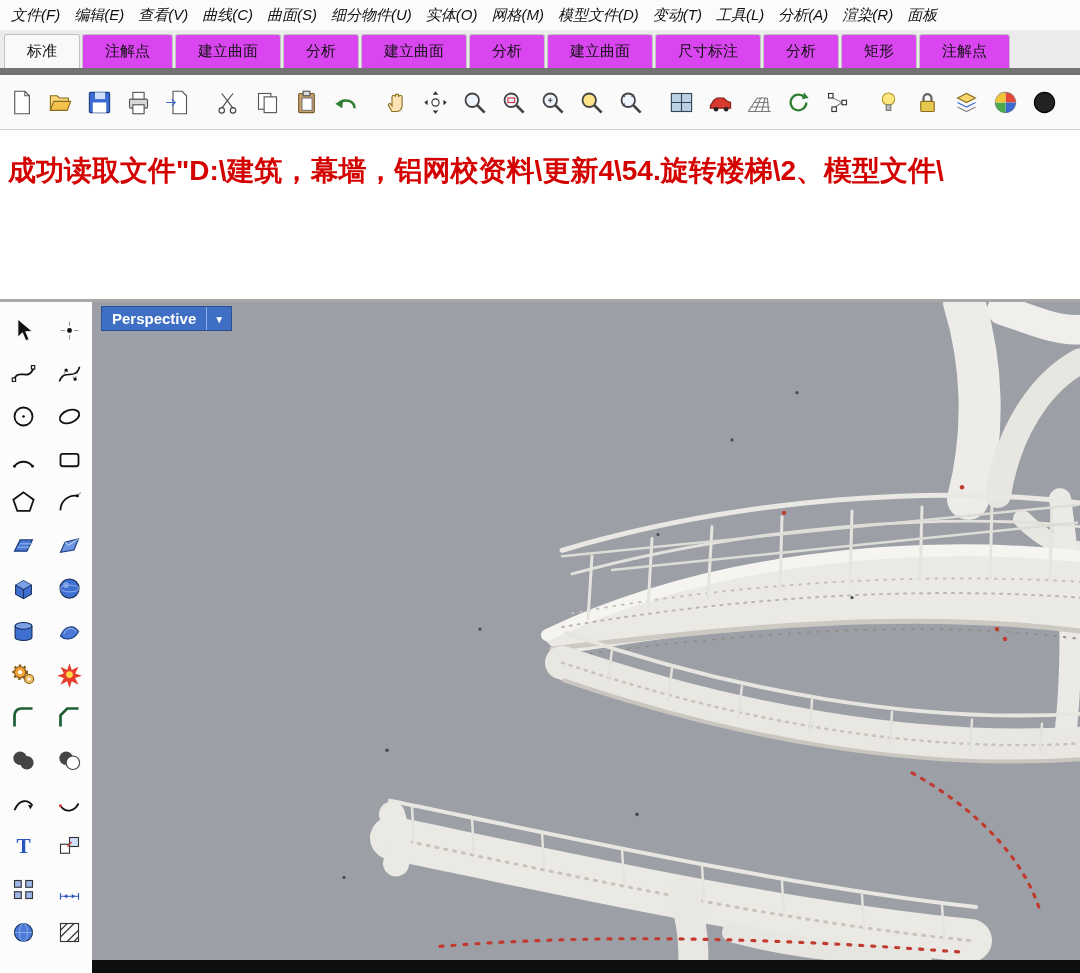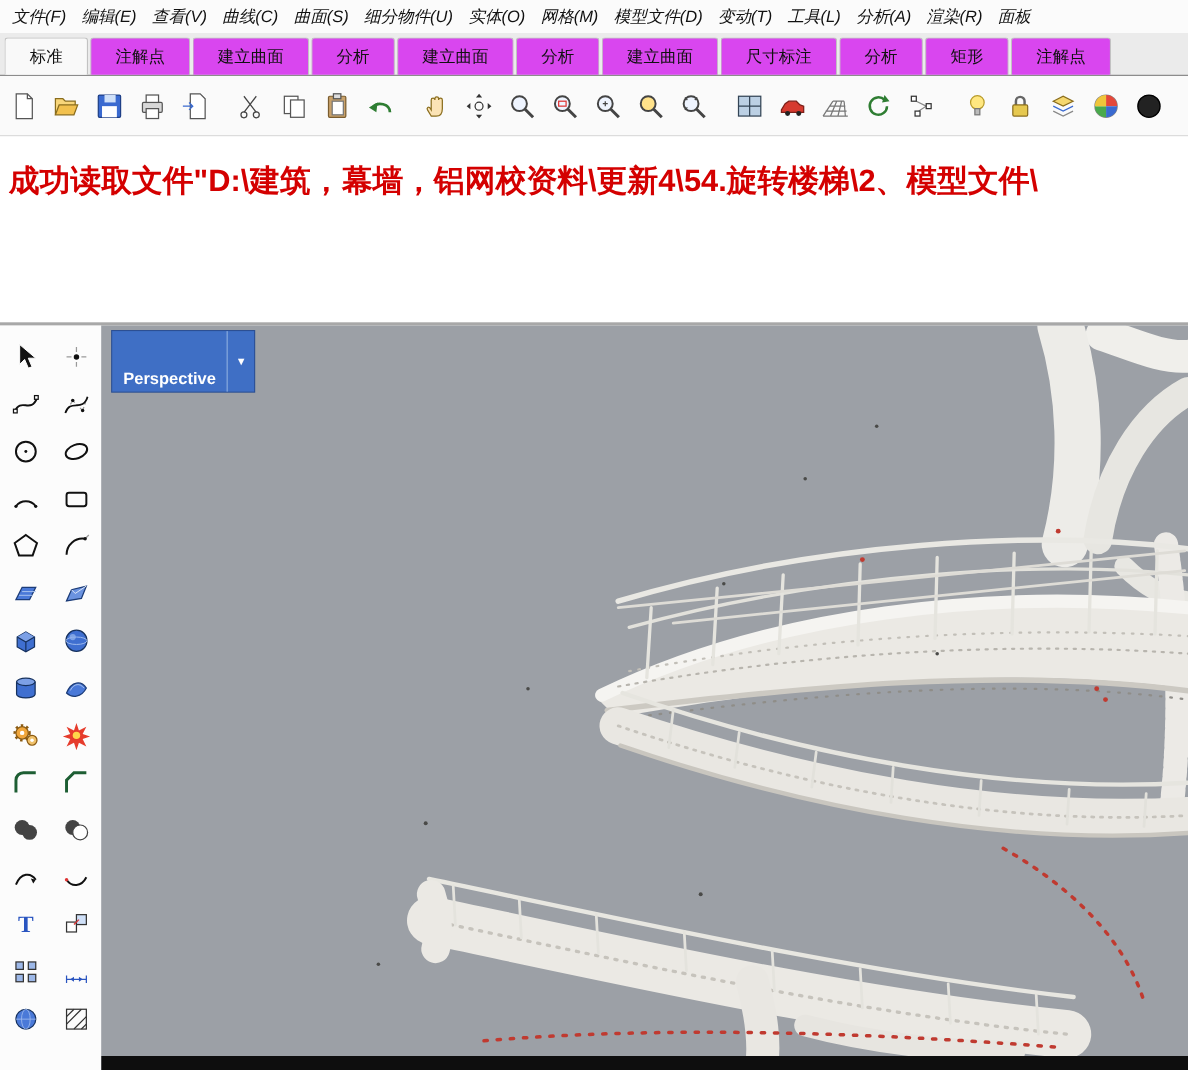--- a/index.html
+++ b/index.html
@@ -7,21 +7,21 @@
     width:1080px;height:973px;overflow:hidden;background:#fff;
     font-family:"Liberation Sans","DejaVu Sans",sans-serif;color:#111;
     display:flex;flex-direction:column;
   }
   
   .menubar{display:flex;align-items:center;height:30px;padding:0 4px;background:#fbfbfb;
     font-size:15px;white-space:nowrap;flex:0 0 auto;font-style:italic;}
   .menu-item{padding:3px 7px;cursor:default;}
   
   .tabbar{display:flex;align-items:flex-end;height:36px;background:#ebebeb;
-    border-bottom:1px solid #737373;padding:2px 4px 0;font-size:15px;flex:0 0 auto;}
+    border-bottom:7px solid #737373;padding:2px 4px 0;font-size:15px;flex:0 0 auto;}
   .tab{padding:7px 22px;border:1px solid #c2c2c2;border-bottom:none;background:#d946ef;
     margin-right:2px;border-radius:3px 3px 0 0;white-space:nowrap;}
   .tab.active{background:#f9f9f9;}
   
   .toolbar{display:flex;align-items:center;height:54px;padding:0 4px;background:#fafafa;
     border-bottom:1px solid #cfcfcf;gap:5px;flex:0 0 auto;overflow:hidden;}
   .tbi{width:34px;height:34px;display:flex;align-items:center;justify-content:center;border-radius:3px;flex:0 0 auto;}
   .tbi svg{width:27px;height:27px;}
   .tb-gap{width:7px;flex:0 0 auto;}
   
@@ -32,21 +32,21 @@
   .caret{width:4px;height:32px;background:#111;margin-left:5px;}
   
   .main{display:flex;flex:1 1 auto;min-height:0;}
   .sidebar{width:92px;background:#fcfcfc;display:grid;grid-template-columns:1fr 1fr;
     align-content:start;padding-top:12px;row-gap:11px;justify-items:center;flex:0 0 auto;overflow:hidden;}
   .sbi{width:32px;height:32px;display:flex;align-items:center;justify-content:center;}
   .sbi svg{width:27px;height:27px;}
   .viewport{flex:1;position:relative;background:#9ca0a6;overflow:hidden;}
   .vp-title{position:absolute;top:5px;left:10px;display:flex;align-items:stretch;
     background:#3f6fc5;color:#fff;font-weight:bold;font-size:15px;z-index:3;box-shadow:0 0 0 1px #2c4f93;}
-  .vp-label{padding:3px 10px;margin-top:32px;}
+  .vp-label{padding:3px 10px;}
   .vp-dd{padding:5px 7px 3px;border-left:1px solid #8fb0e0;font-size:10px;display:flex;align-items:center;}
   .vp-svg{position:absolute;inset:0;width:100%;height:100%;}
   .bottom-strip{position:absolute;left:0;right:0;bottom:0;height:13px;background:#0e0e0e;z-index:2;}
 </style>
 </head>
 <body>
 
 <div class="menubar">
   <span class="menu-item">文件(F)</span>
   <span class="menu-item">编辑(E)</span>

